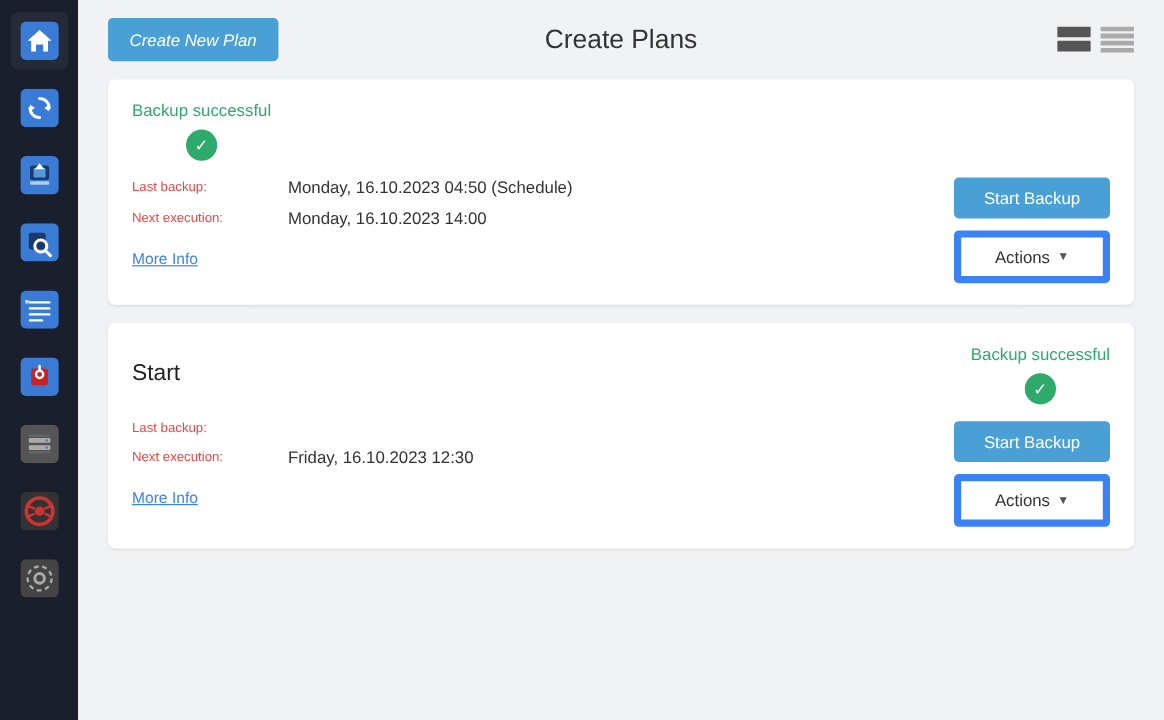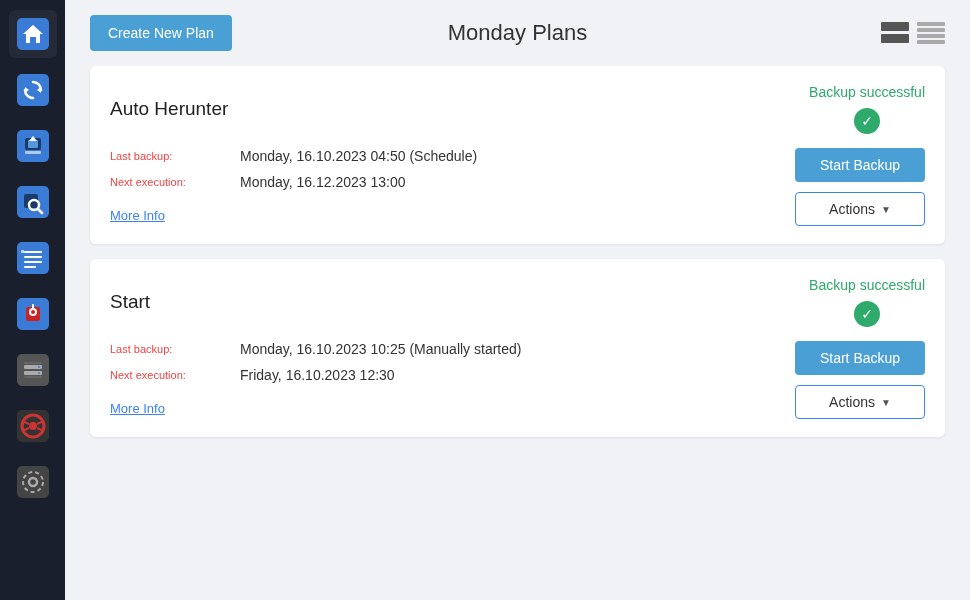--- a/index.html
+++ b/index.html
@@ -46,20 +46,21 @@
     }
     .create-btn {
       background: #4a9fd4;
       color: white;
       border: none;
       padding: 10px 18px;
       border-radius: 4px;
       font-size: 14px;
       cursor: pointer;
       font-weight: 500;
+      font-style: italic;
     }
     .page-title {
       position: absolute;
       left: 50%;
       transform: translateX(-50%);
       font-size: 22px;
       font-weight: 400;
       color: #333;
     }
     .view-icons {
@@ -165,21 +166,21 @@
       padding: 9px 2px;
       border-radius: 4px;
       font-size: 14px;
       cursor: pointer;
       width: 130px;
       font-weight: 500;
     }
     .actions-btn {
       background: white;
       color: #333;
-      border: 1px solid #3b82f6;
+      border: 6px solid #3b82f6;
       padding: 8px 14px;
       border-radius: 4px;
       font-size: 14px;
       cursor: pointer;
       width: 130px;
       display: flex;
       align-items: center;
       justify-content: center;
       gap: 6px;
       text-align: center;
@@ -283,21 +284,21 @@
       <circle cx="16" cy="16" r="4" fill="none" stroke="#aaa" stroke-width="2.5"></circle>
       <circle cx="16" cy="16" r="10" fill="none" stroke="#aaa" stroke-width="2" stroke-dasharray="4 3"></circle>
     </svg>
   </div>
 </nav>
 
 <main class="main">
 
   <header class="header">
     <button class="create-btn">Create New Plan</button>
-    <h1 class="page-title">Monday Plans</h1>
+    <h1 class="page-title">Create Plans</h1>
     <div class="view-icons">
       <span class="view-icon">
         <svg width="28" height="22" viewBox="0 0 28 22">
           <rect x="0" y="0" width="28" height="9" rx="1" fill="#555"></rect>
           <rect x="0" y="12" width="28" height="9" rx="1" fill="#555"></rect>
         </svg>
       </span>
       <span class="view-icon">
         <svg width="28" height="22" viewBox="0 0 28 22">
           <rect x="0" y="0" width="28" height="4" rx="1" fill="#aaa"></rect>
@@ -306,35 +307,34 @@
           <rect x="0" y="18" width="28" height="4" rx="1" fill="#aaa"></rect>
         </svg>
       </span>
     </div>
   </header>
 
   <div class="plans-container">
 
     <div class="plan-card">
       <div class="plan-header">
-        <span class="plan-name">Auto Herunter</span>
         <div class="plan-status">
           <span class="status-text">Backup successful</span>
           <div class="status-icon">✓</div>
         </div>
       </div>
       <div class="plan-body">
         <div class="plan-info">
           <div class="info-row">
             <span class="info-label">Last backup:</span>
             <span class="info-value">Monday, 16.10.2023 04:50 (Schedule)</span>
           </div>
           <div class="info-row">
             <span class="info-label">Next execution:</span>
-            <span class="info-value">Monday, 16.12.2023 13:00</span>
+            <span class="info-value">Monday, 16.10.2023 14:00</span>
           </div>
           <a class="more-info-link">More Info</a>
         </div>
         <div class="plan-actions">
           <button class="start-backup-btn">Start Backup</button>
           <button class="actions-btn">
             <span>Actions</span>
             <span class="chevron-down">▼</span>
           </button>
         </div>
@@ -346,21 +346,20 @@
         <span class="plan-name">Start</span>
         <div class="plan-status">
           <span class="status-text">Backup successful</span>
           <div class="status-icon">✓</div>
         </div>
       </div>
       <div class="plan-body">
         <div class="plan-info">
           <div class="info-row">
             <span class="info-label">Last backup:</span>
-            <span class="info-value">Monday, 16.10.2023 10:25 (Manually started)</span>
           </div>
           <div class="info-row">
             <span class="info-label">Next execution:</span>
             <span class="info-value">Friday, 16.10.2023 12:30</span>
           </div>
           <a class="more-info-link">More Info</a>
         </div>
         <div class="plan-actions">
           <button class="start-backup-btn">Start Backup</button>
           <button class="actions-btn">

